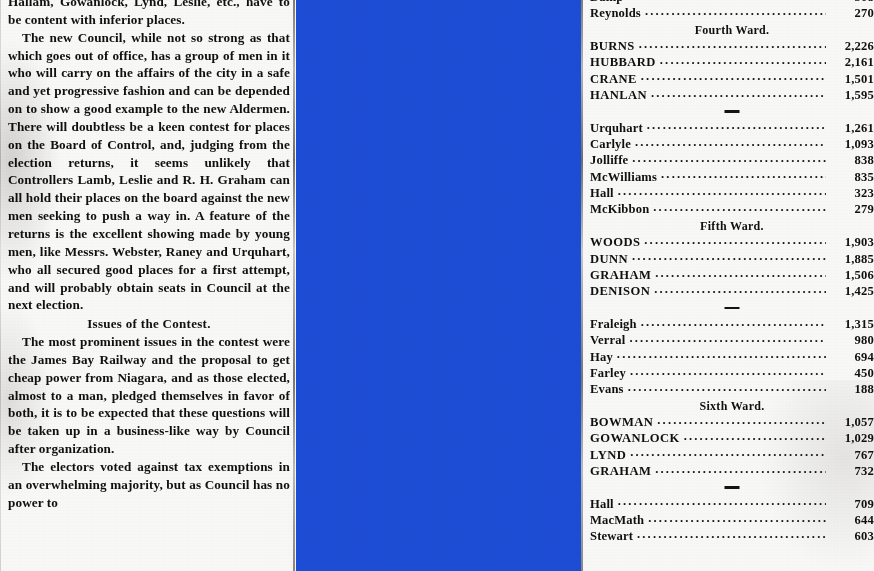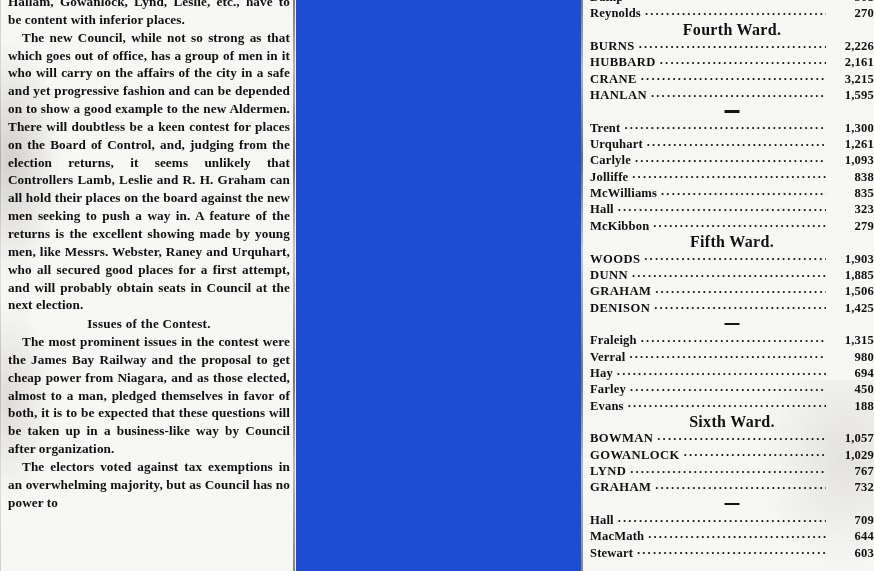--- a/index.html
+++ b/index.html
@@ -141,21 +141,21 @@
   }
   .res-value {
     flex: 0 0 auto;
     width: 46px;
     text-align: right;
     letter-spacing: 0.2px;
   }
   .ward-head {
     text-align: center;
     font-weight: 700;
-    font-size: 16px;
+    font-size: 12px;
     letter-spacing: 0.3px;
     height: 16.35px;
     line-height: 16.35px;
   }
   .ward-sep {
     height: 16.35px;
     position: relative;
   }
   .ward-sep::after {
     content: "";
@@ -210,33 +210,28 @@
           <span class="res-value">2,226</span>
         </div>
         <div class="res-row">
           <span class="res-name caps">HUBBARD</span>
           <span class="res-leader"></span>
           <span class="res-value">2,161</span>
         </div>
         <div class="res-row">
           <span class="res-name caps">CRANE</span>
           <span class="res-leader"></span>
-          <span class="res-value">3,215</span>
+          <span class="res-value">1,501</span>
         </div>
         <div class="res-row">
           <span class="res-name caps">HANLAN</span>
           <span class="res-leader"></span>
           <span class="res-value">1,595</span>
         </div>
         <div class="ward-sep"></div>
-        <div class="res-row">
-          <span class="res-name">Trent</span>
-          <span class="res-leader"></span>
-          <span class="res-value">1,300</span>
-        </div>
         <div class="res-row">
           <span class="res-name">Urquhart</span>
           <span class="res-leader"></span>
           <span class="res-value">1,261</span>
         </div>
         <div class="res-row">
           <span class="res-name">Carlyle</span>
           <span class="res-leader"></span>
           <span class="res-value">1,093</span>
         </div>

